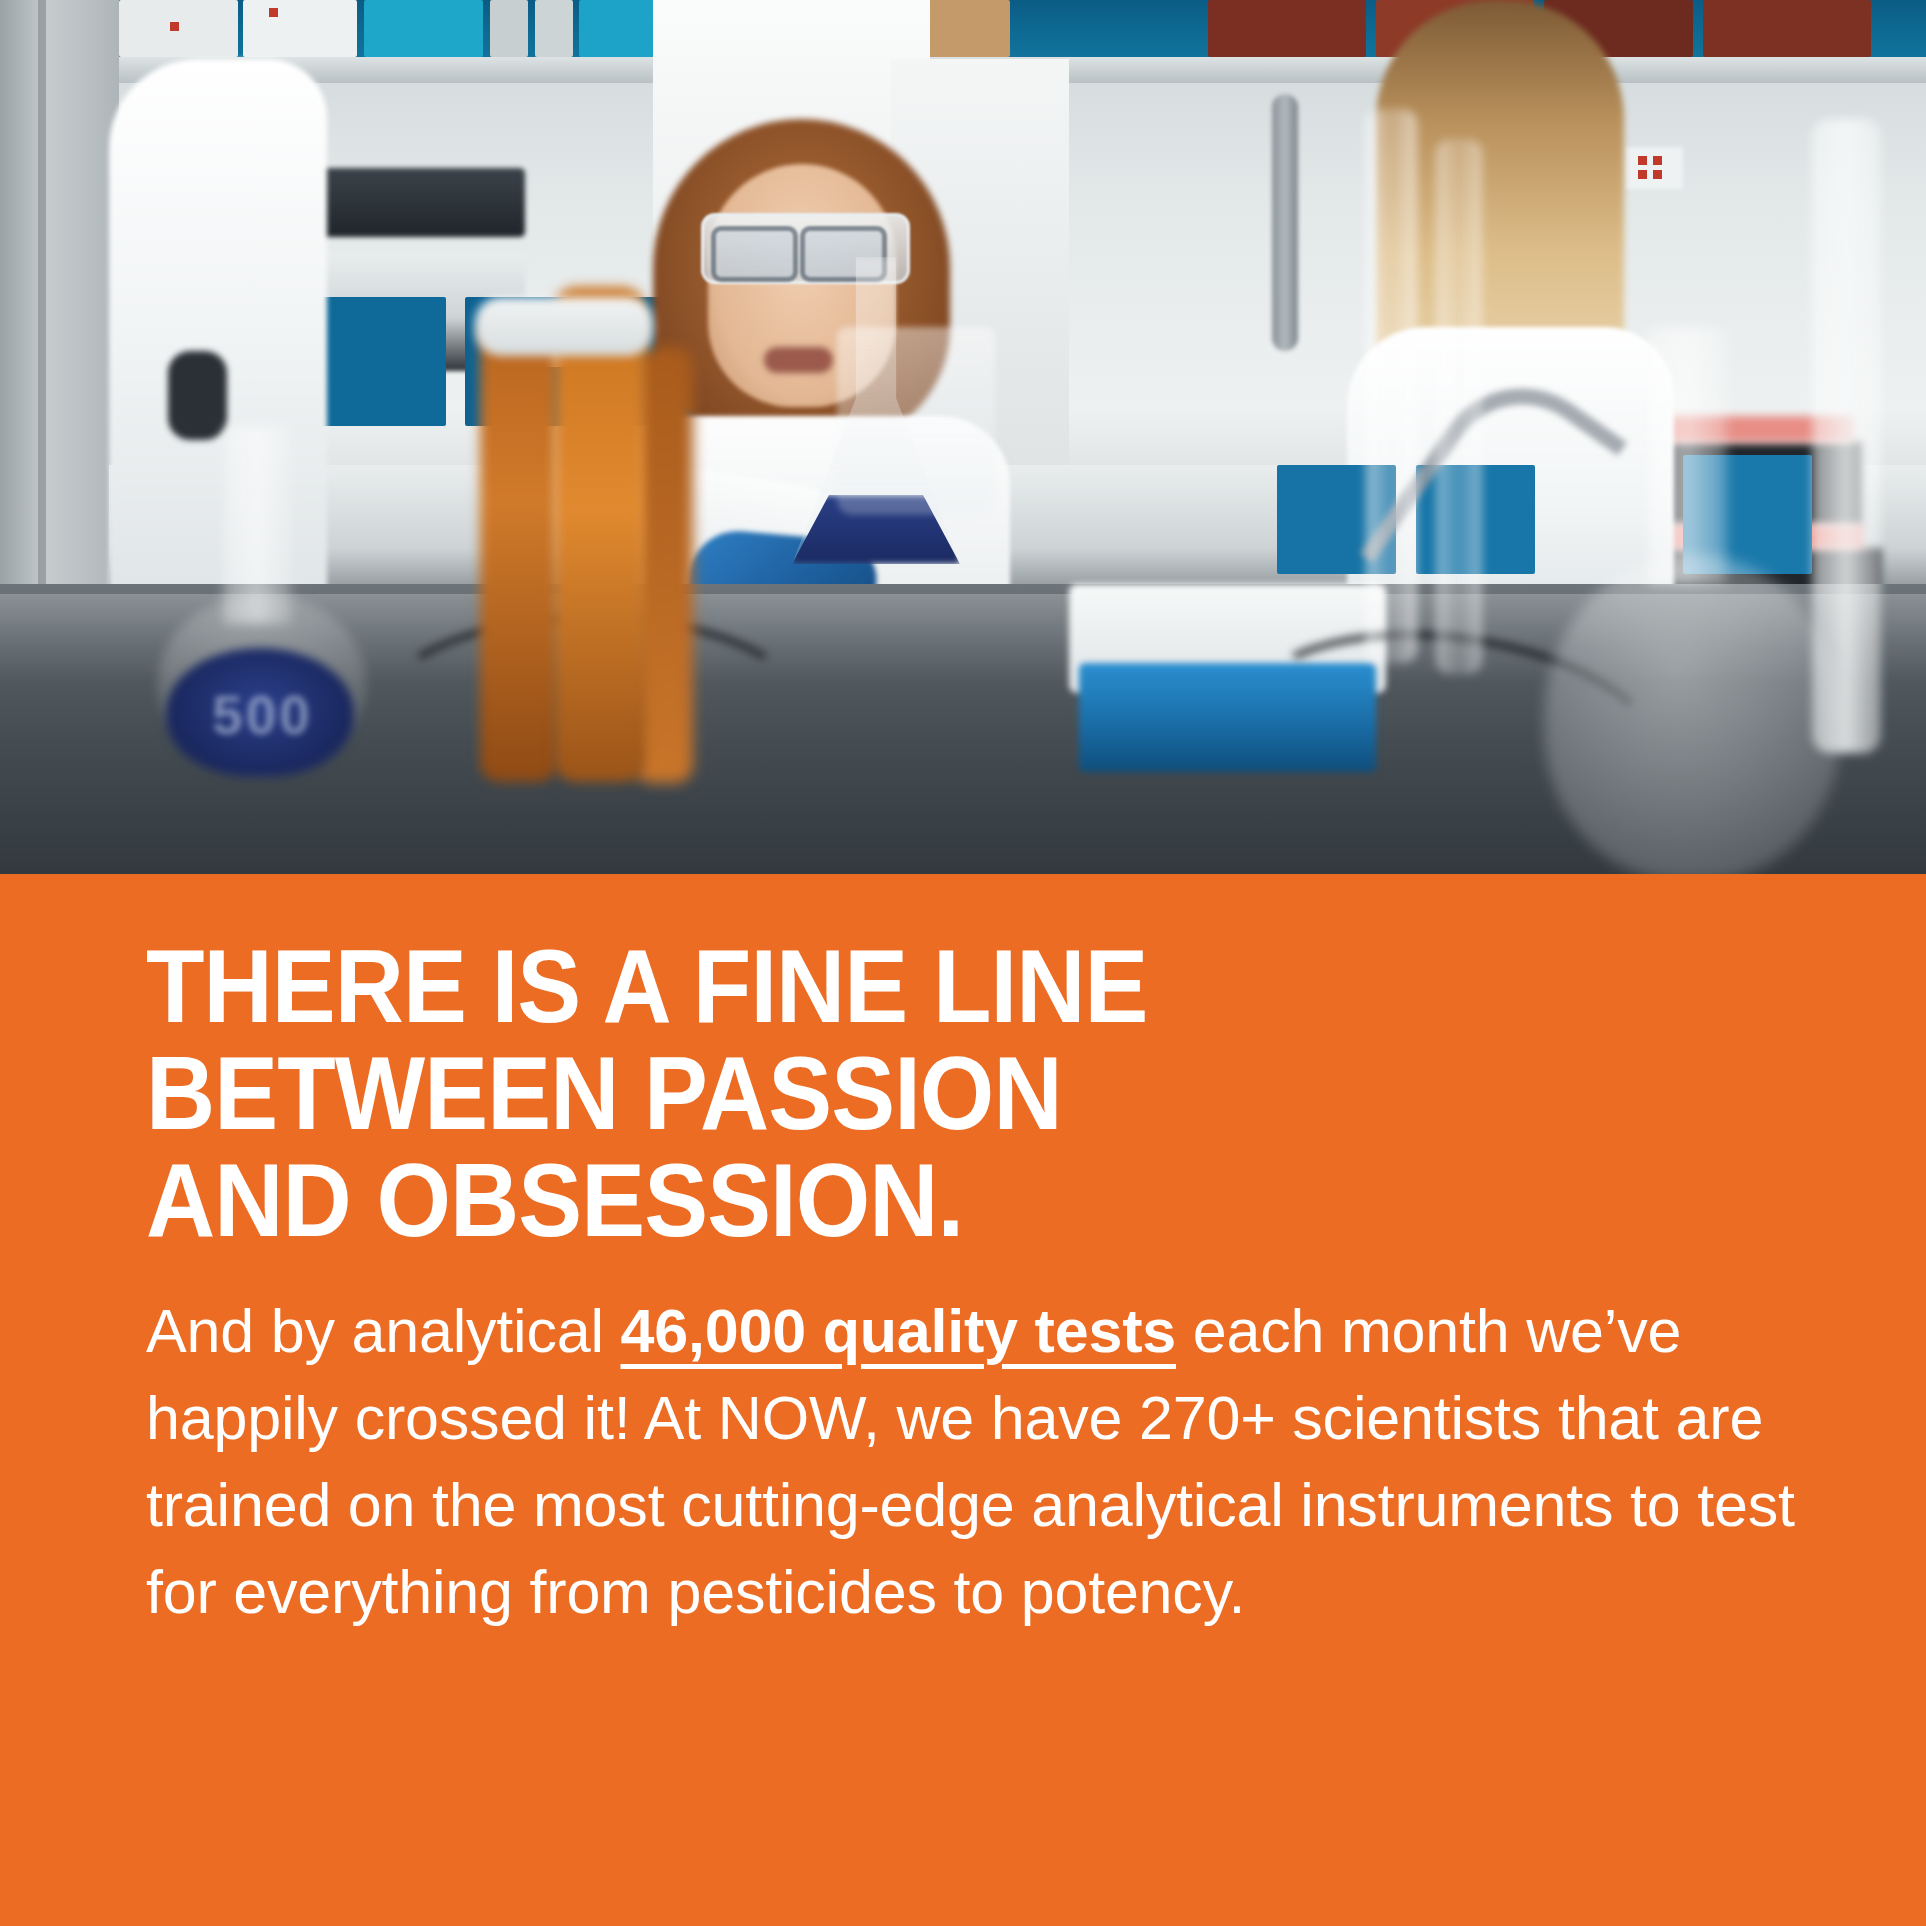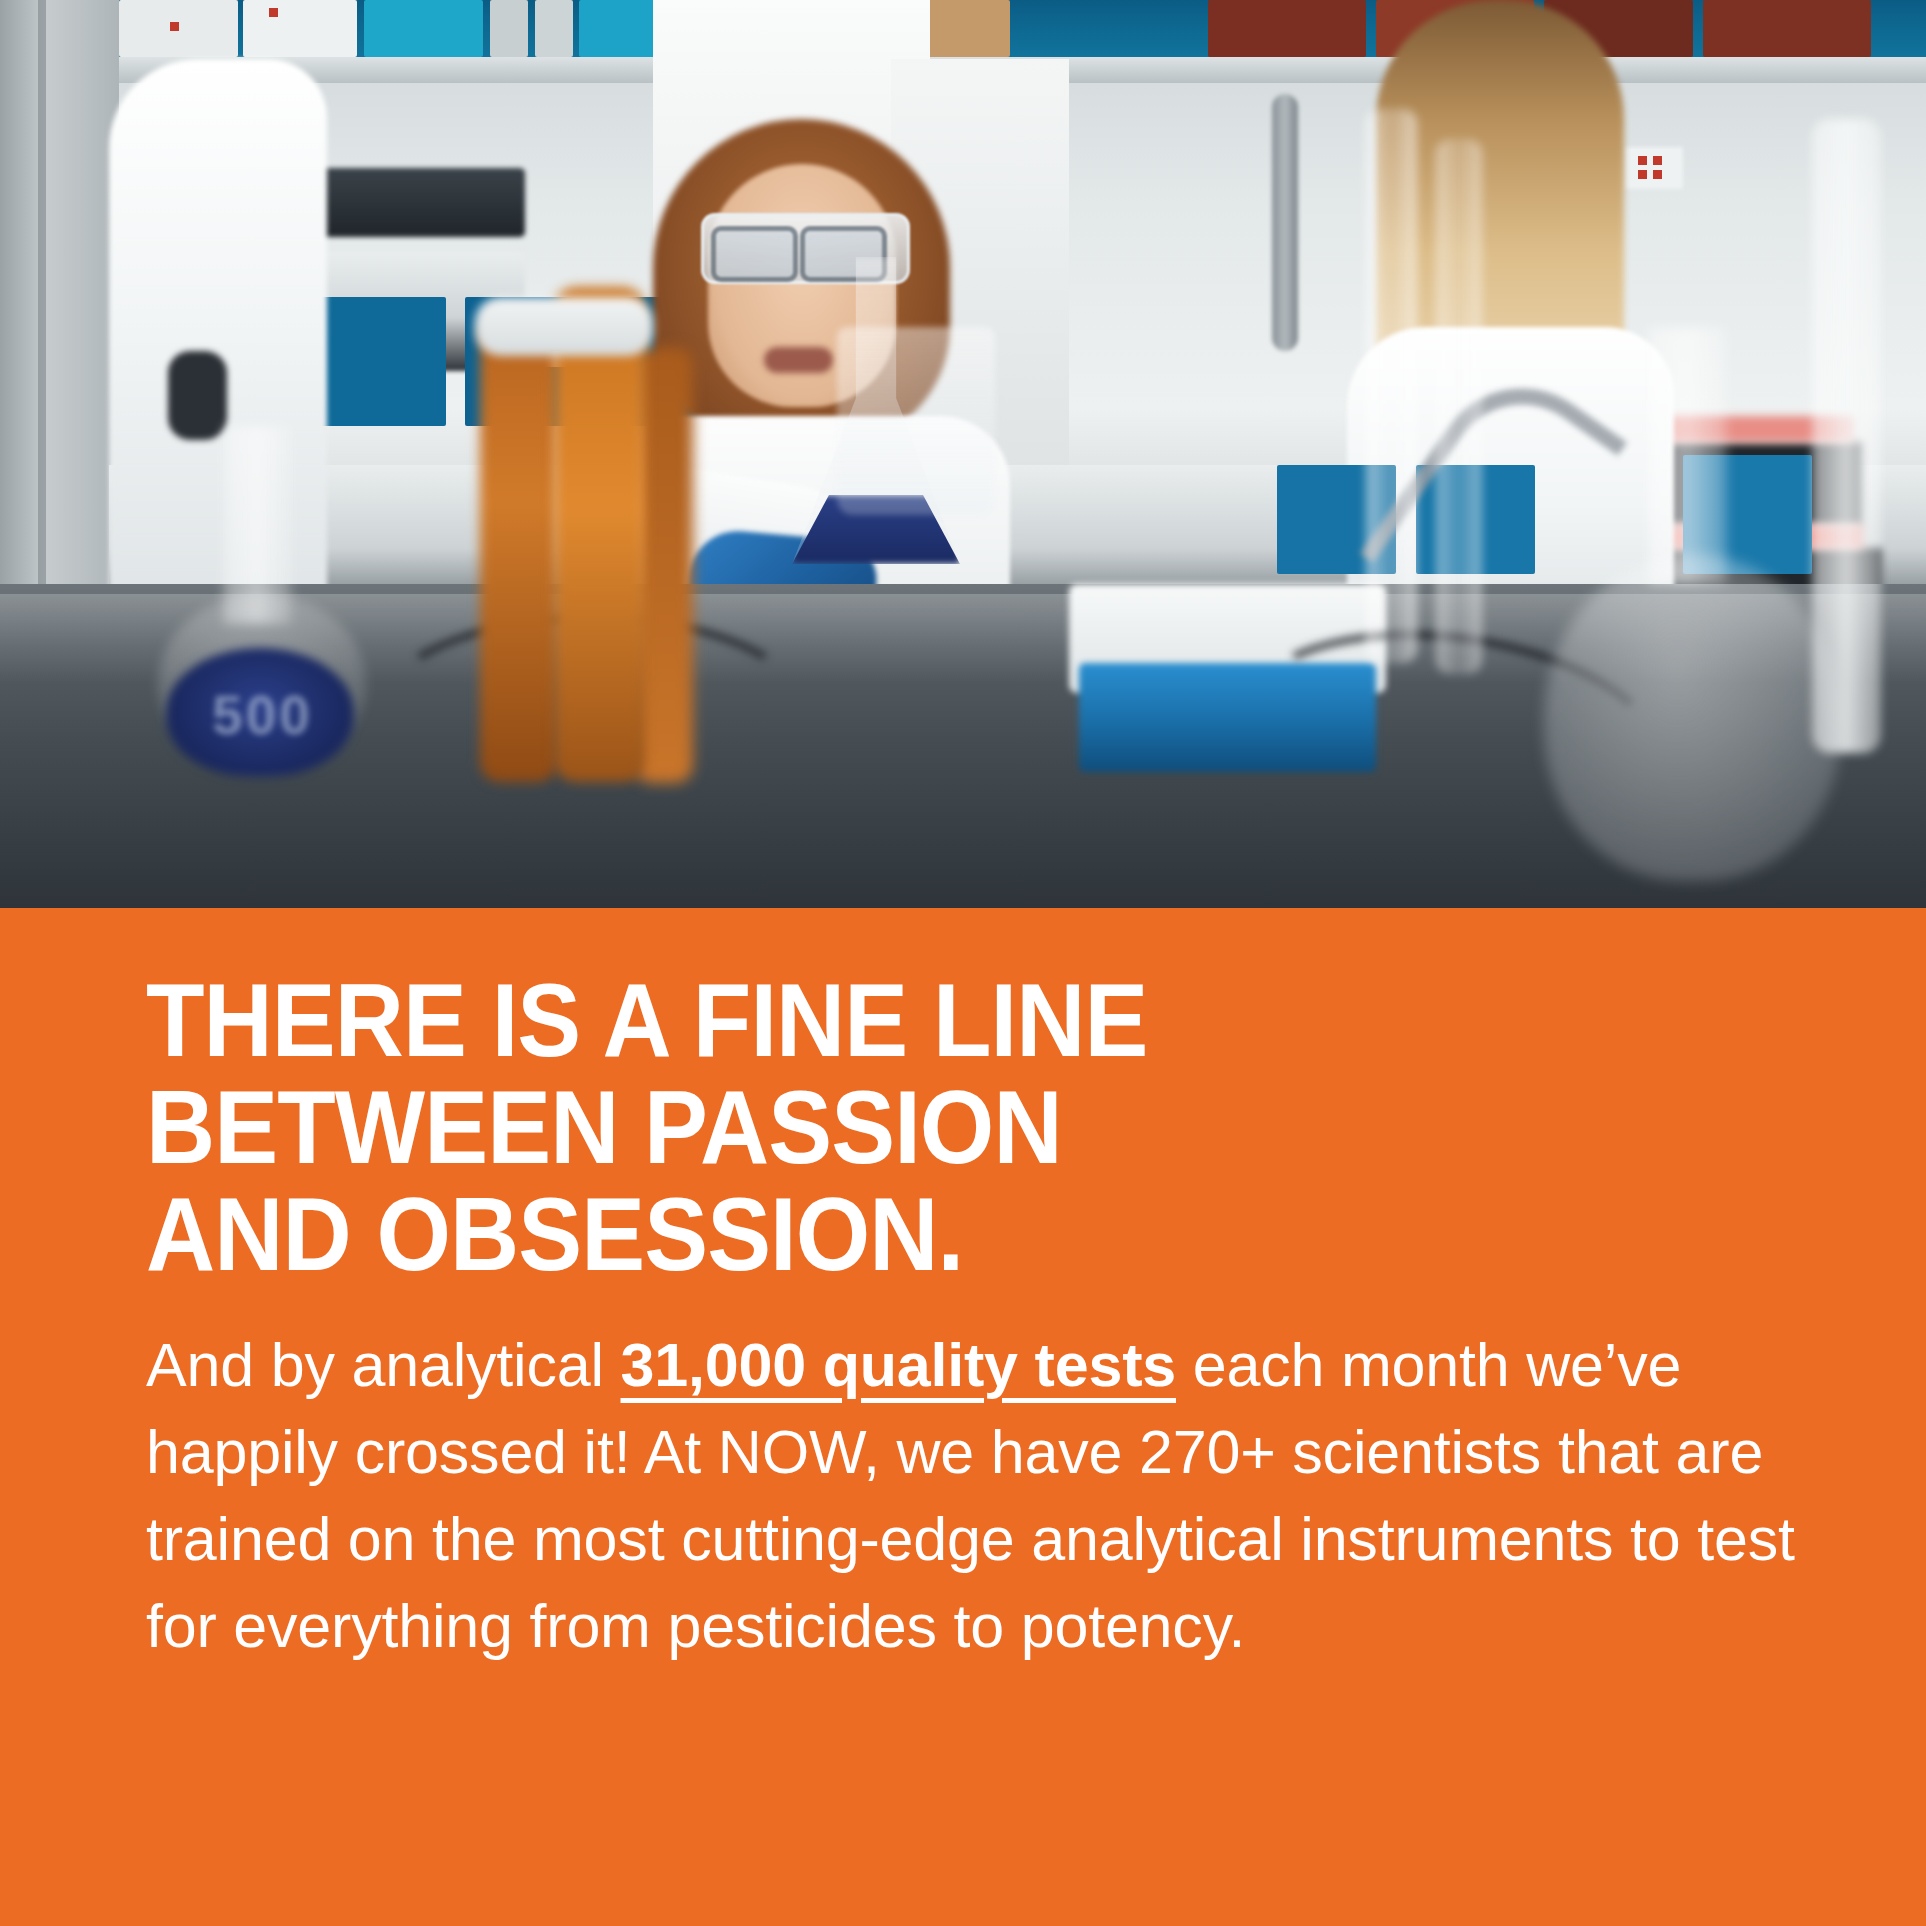--- a/index.html
+++ b/index.html
@@ -304,21 +304,21 @@
     border-radius:13px;filter:blur(2px);
   }
   .smallbox{
     position:absolute;left:1624px;top:147px;width:59px;height:42px;
     background:#eef2f3;filter:blur(2px);
   }
   .redsq{position:absolute;width:9px;height:9px;background:#c0392b;}
 
   
   .panel{
-    position:absolute;left:0;top:908px;width:1927px;height:998px;
+    position:absolute;left:0;top:874px;width:1927px;height:998px;
     background:#ec6c24;
   }
   .panel-inner{
     position:absolute;left:146px;top:59px;right:109px;
   }
   .headline{
     color:#ffffff;
     font-family:"Liberation Sans", sans-serif;
     font-weight:700;
     font-size:103px;
@@ -450,18 +450,18 @@
     <div class="flaskR-neck"></div>
     <div class="flaskR"></div>
     <div class="cyl-far"></div>
   </div>
 
   <div class="panel">
     <div class="panel-inner">
       <h1 class="headline">THERE IS A FINE LINE
 BETWEEN PASSION
 AND OBSESSION.</h1>
-      <p class="body-copy"><span>And by analytical </span><span class="hl">31,000 quality tests</span><span> each month we’ve happily crossed it! At NOW, we have 270+ scientists that are trained on the most cutting-edge analytical instruments to test for everything from pesticides to potency.</span></p>
+      <p class="body-copy"><span>And by analytical </span><span class="hl">46,000 quality tests</span><span> each month we’ve happily crossed it! At NOW, we have 270+ scientists that are trained on the most cutting-edge analytical instruments to test for everything from pesticides to potency.</span></p>
     </div>
   </div>
 
 </div>
 
 
 </body></html>

